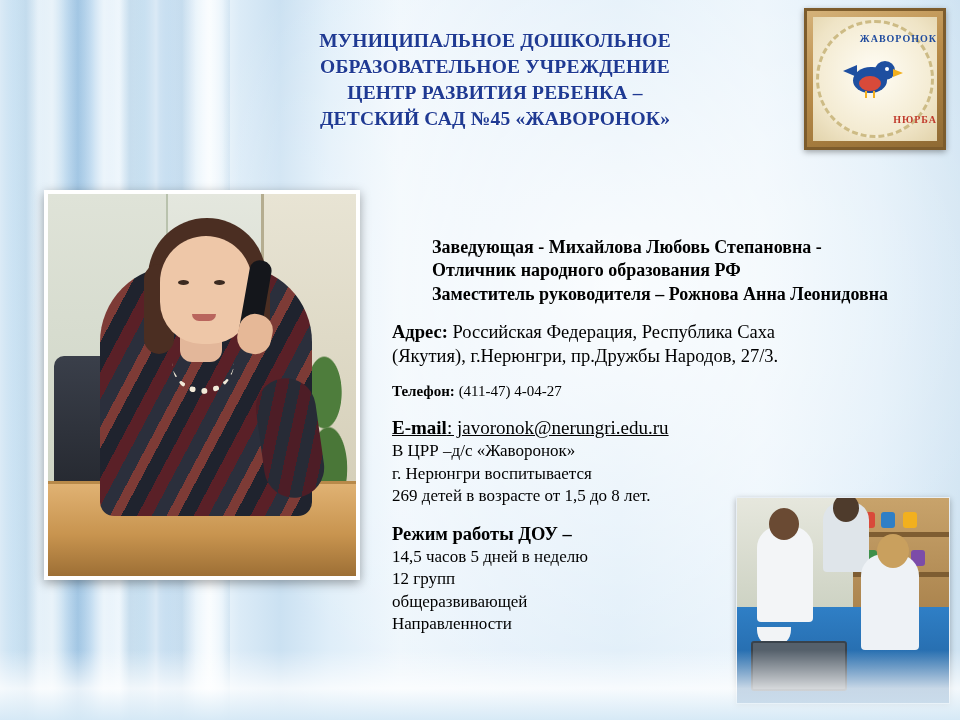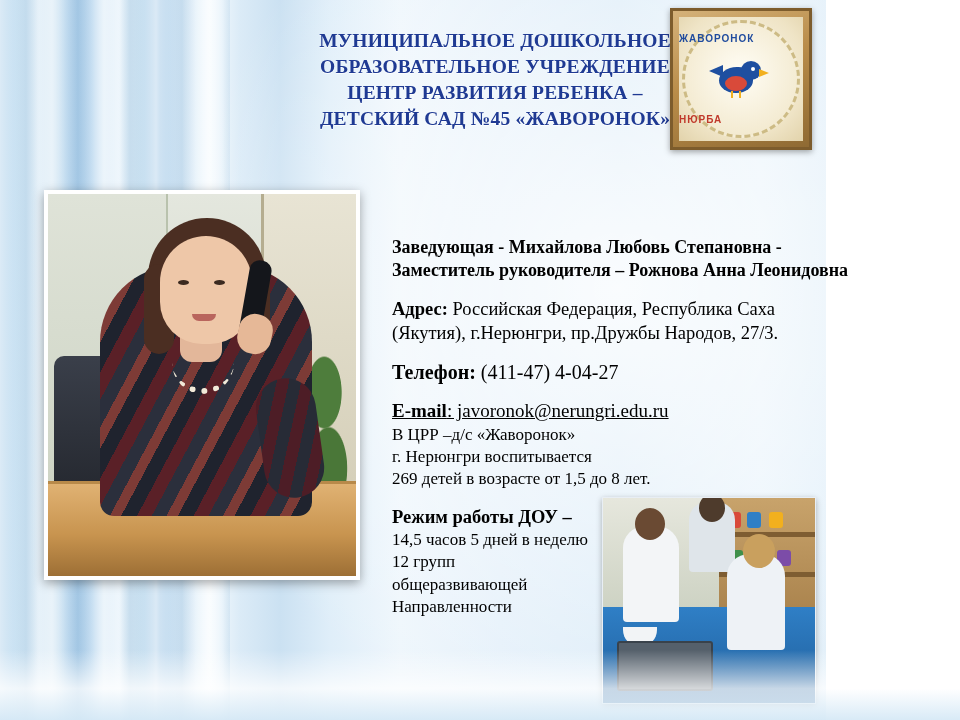--- a/index.html
+++ b/index.html
@@ -8,21 +8,21 @@
   }
   body {
     width: 960px;
     height: 720px;
     overflow: hidden;
     font-family: "Liberation Serif", serif;
   }
 
   #slide {
     position: relative;
-    width: 826px;
+    width: 960px;
     height: 720px;
     background:
       linear-gradient(90deg,
         #bcd9ef 0px, #cfe5f4 18px, #e9f3fa 38px, #cfe4f3 58px,
         #aecfea 78px, #d6e8f6 100px, #f1f8fd 120px, #cde3f2 140px,
         #b6d4ec 160px, #e2eff9 185px, #f6fbfe 210px, #dbebf7 240px,
         #cbe1f2 280px, #dfeef9 330px, #eef6fc 400px, #e4f0fa 500px,
         #dcecf8 620px, #e8f3fb 760px, #dcecf8 880px, #cfe3f2 960px);
     box-sizing: border-box;
   }
@@ -153,22 +153,22 @@
   }
   .bird-leg {
     position: absolute;
     top: 32px;
     width: 2px; height: 7px;
     background: #f2b01e;
   }
   .logo-text-top, .logo-text-bottom {
     position: absolute;
     width: 100%;
-    text-align: left;
-    font-family: Liberation Sans, sans-serif;
+    text-align: right;
+    font-family: Liberation Serif, serif;
     font-weight: bold;
     font-size: 10px;
     color: #1f4b9e;
     letter-spacing: 1px;
     z-index: 4;
   }
   .logo-text-top { top: 16px; }
   .logo-text-bottom { bottom: 16px; color: #c0392b; }
 
   
@@ -313,22 +313,22 @@
   #info {
     position: absolute;
     left: 392px;
     top: 236px;
     width: 552px;
     color: #000;
   }
   .blk { margin-bottom: 14px; }
   .line { font-size: 18.5px; line-height: 1.30; }
   .b { font-weight: bold; }
-  #head-block .line { font-weight: bold; font-size: 18px; }
-  #phone-line { font-size: 20px; }
+  #head-block .line { font-weight: bold; font-size: 18px; margin-left: 40px; }
+  #phone-line { font-size: 15px; }
   #email-line { font-size: 19px; text-decoration: underline; }
   .small { font-size: 17px; line-height: 1.32; }
 
   
   #kids-photo {
     position: absolute;
     right: 10px;
     bottom: 16px;
     width: 212px;
     height: 205px;
@@ -440,20 +440,21 @@
     <div class="mouth"></div>
     <div class="necklace"></div>
     <div class="phone"></div>
     <div class="hand"></div>
   </div>
 
   <div id="info">
 
     <div class="blk" id="head-block">
       <div class="line">Заведующая - Михайлова  Любовь Степановна -</div>
+      <div class="line">Отличник народного  образования  РФ</div>
       <div class="line">Заместитель руководителя  – Рожнова Анна Леонидовна</div>
     </div>
 
     <div class="blk">
       <div class="line">
         <span class="b">Адрес:</span><span> Российская Федерация, Республика Саха</span>
       </div>
       <div class="line">(Якутия),  г.Нерюнгри, пр.Дружбы Народов, 27/3.</div>
     </div>
 

